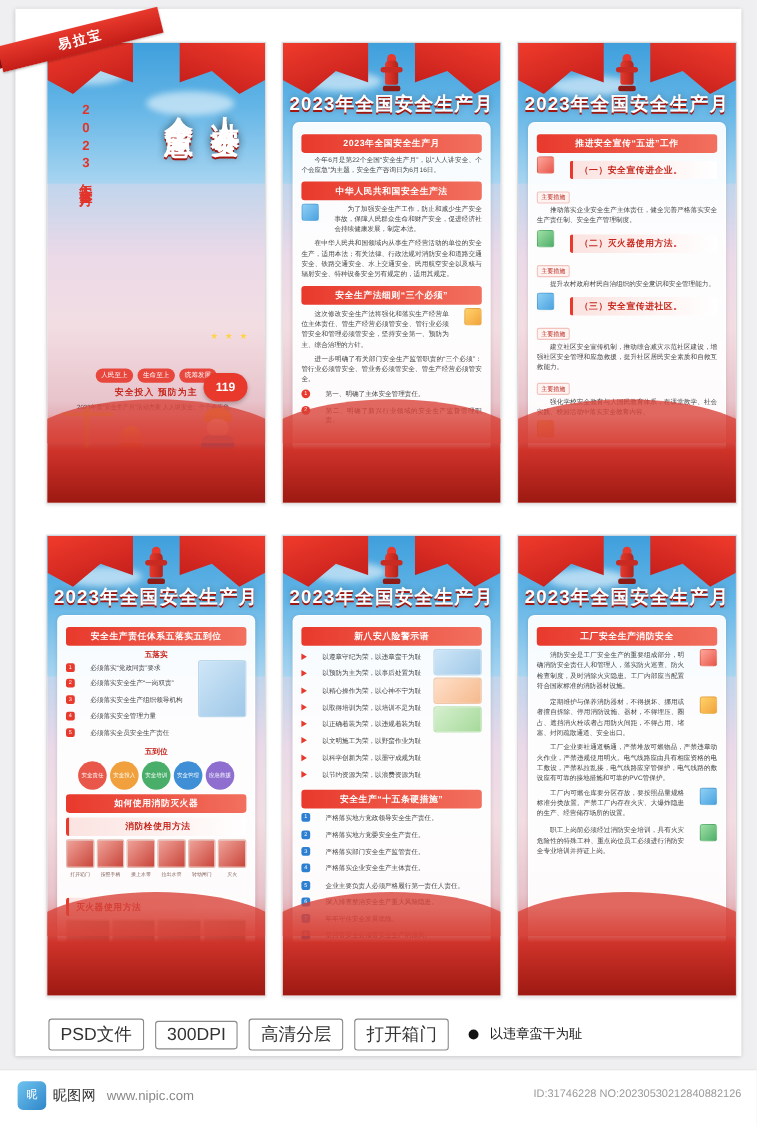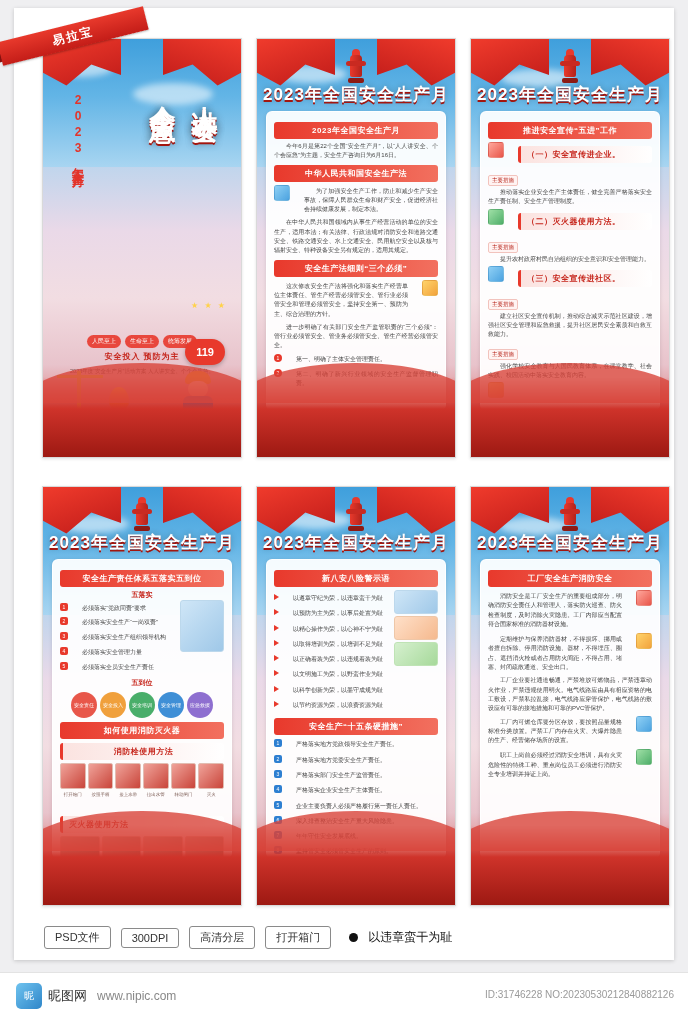--- a/index.html
+++ b/index.html
@@ -268,21 +268,21 @@
   .caps { display:flex; gap:2px; }
   .caps span { flex:1 1 0; font-size:4.5px; color:#7a5a52; text-align:center; }
 
   
   .footer {
     position:absolute; left:30px; right:30px; top:918px;
     display:flex; align-items:center; gap:10px;
   }
   .chip {
     border:1px solid #8a8a8a; border-radius:3px;
-    font-size:11px; color:#333; padding:3px 10px; background:#fff;
+    font-size:16px; color:#333; padding:3px 10px; background:#fff;
   }
   .dot {
     width:9px; height:9px; border-radius:50%; background:#111; margin-left:8px;
   }
   .foot-note { font-size:12px; color:#111; }
 
   .bottombar {
     position:absolute; left:0; right:0; bottom:0; height:52px;
     background:#ffffff; border-top:1px solid #e3e3e3;
   }

